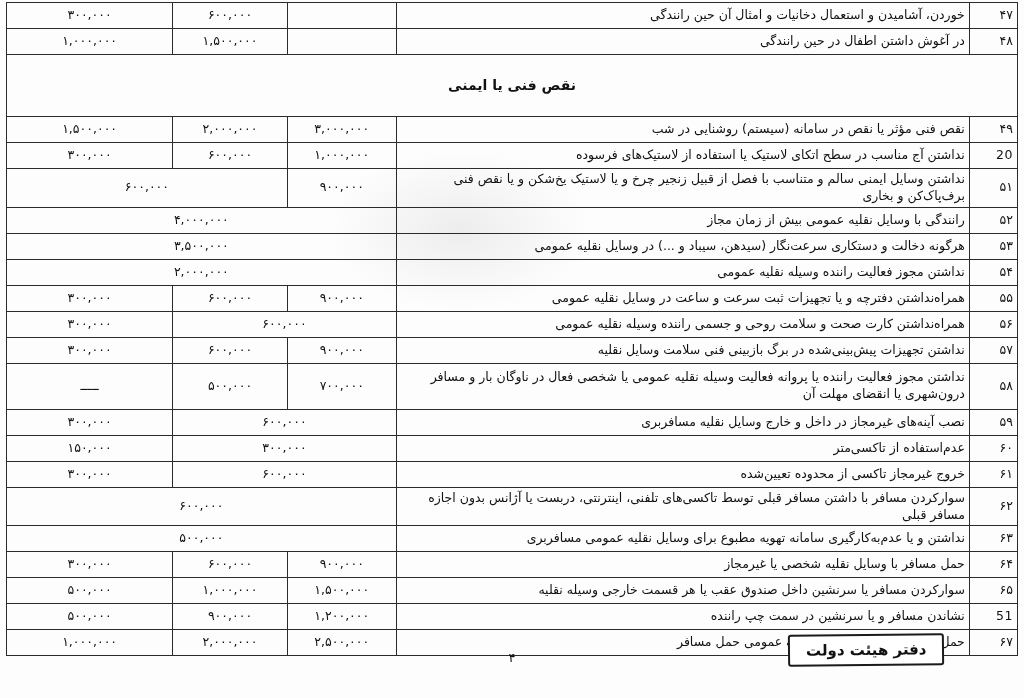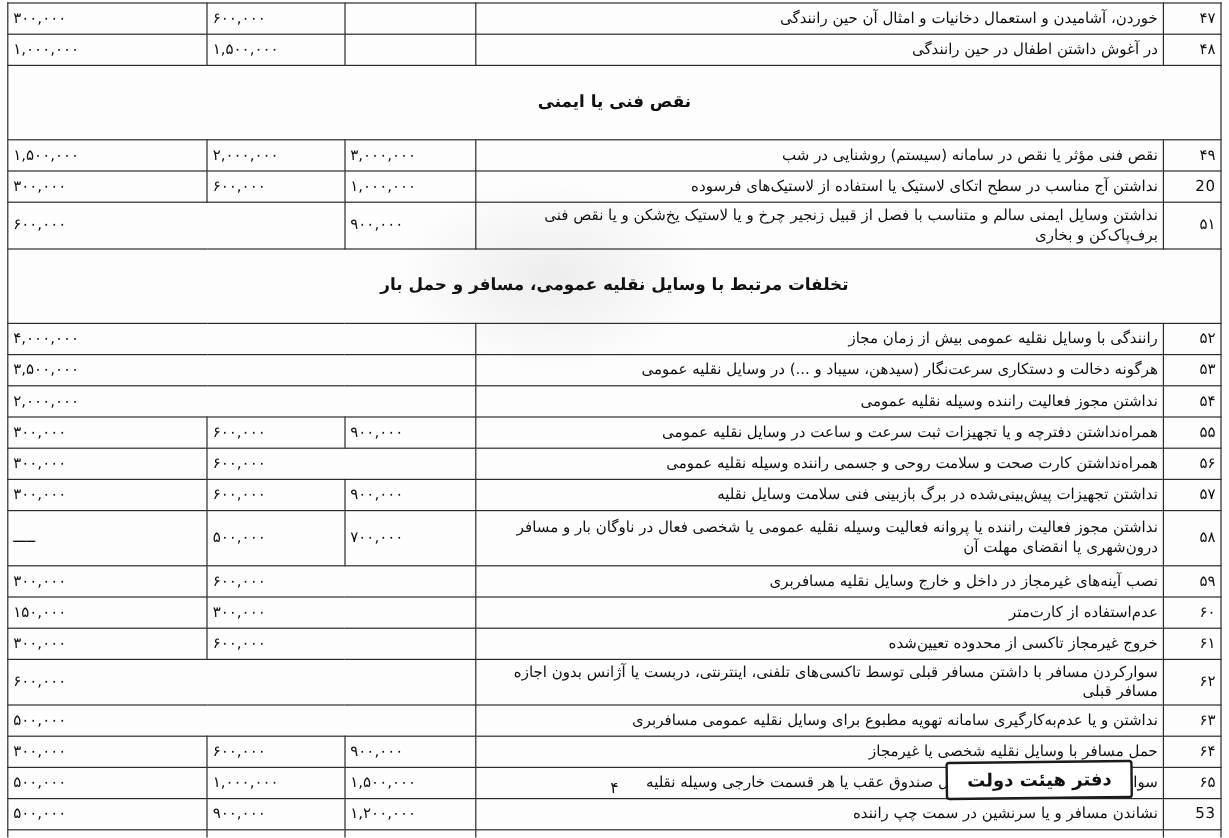--- a/index.html
+++ b/index.html
@@ -54,21 +54,21 @@
     font-size: 13px;
     letter-spacing: 0.5px;
   }
   td.desc {
     width: 500px;
     text-align: right;
     font-size: 12.5px;
     padding: 2px 8px;
   }
   td.amt {
-    text-align: left;
+    text-align: center;
     font-size: 12.5px;
     letter-spacing: 0.4px;
   }
   td.a1 { width: 145px; }
   td.a2 { width: 100px; }
   td.a3 { width: 95px; }
   tr.section td {
     text-align: center;
     font-weight: bold;
     font-size: 14px;
@@ -163,23 +163,20 @@
         <td class="amt a1">۳۰۰,۰۰۰</td>
       </tr>
 
       <tr>
         <td class="num">۵۱</td>
         <td class="desc">نداشتن وسایل ایمنی سالم و متناسب با فصل از قبیل زنجیر چرخ و یا لاستیک یخ‌شکن و یا نقص فنی برف‌پاک‌کن و بخاری</td>
         <td class="amt a3">۹۰۰,۰۰۰</td>
         <td class="amt a2" colspan="2">۶۰۰,۰۰۰</td>
       </tr>
 
-      <tr class="section">
-        <td colspan="5">تخلفات مرتبط با وسایل نقلیه عمومی، مسافر و حمل بار</td>
-      </tr>
 
       <tr>
         <td class="num">۵۲</td>
         <td class="desc">رانندگی با وسایل نقلیه عمومی بیش از زمان مجاز</td>
         <td class="amt" colspan="3">۴,۰۰۰,۰۰۰</td>
       </tr>
 
       <tr>
         <td class="num">۵۳</td>
         <td class="desc">هرگونه دخالت و دستکاری سرعت‌نگار (سیدهن، سیباد و ...) در وسایل نقلیه عمومی</td>
@@ -225,21 +222,21 @@
 
       <tr>
         <td class="num">۵۹</td>
         <td class="desc">نصب آینه‌های غیرمجاز در داخل و خارج وسایل نقلیه مسافربری</td>
         <td class="amt" colspan="2">۶۰۰,۰۰۰</td>
         <td class="amt a1">۳۰۰,۰۰۰</td>
       </tr>
 
       <tr>
         <td class="num">۶۰</td>
-        <td class="desc">عدم‌استفاده از کارت‌متر</td>
+        <td class="desc">عدم‌استفاده از تاکسی‌متر</td>
         <td class="amt" colspan="2">۳۰۰,۰۰۰</td>
         <td class="amt a1">۱۵۰,۰۰۰</td>
       </tr>
 
       <tr>
         <td class="num">۶۱</td>
         <td class="desc">خروج غیرمجاز تاکسی از محدوده تعیین‌شده</td>
         <td class="amt" colspan="2">۶۰۰,۰۰۰</td>
         <td class="amt a1">۳۰۰,۰۰۰</td>
       </tr>
@@ -266,21 +263,21 @@
 
       <tr>
         <td class="num">۶۵</td>
         <td class="desc">سوارکردن مسافر یا سرنشین داخل صندوق عقب یا هر قسمت خارجی وسیله نقلیه</td>
         <td class="amt a3">۱,۵۰۰,۰۰۰</td>
         <td class="amt a2">۱,۰۰۰,۰۰۰</td>
         <td class="amt a1">۵۰۰,۰۰۰</td>
       </tr>
 
       <tr>
-        <td class="num">53</td>
+        <td class="num">51</td>
         <td class="desc">نشاندن مسافر و یا سرنشین در سمت چپ راننده</td>
         <td class="amt a3">۱,۲۰۰,۰۰۰</td>
         <td class="amt a2">۹۰۰,۰۰۰</td>
         <td class="amt a1">۵۰۰,۰۰۰</td>
       </tr>
 
       <tr>
         <td class="num">۶۷</td>
         <td class="desc">حمل بار تجاری توسط وسایل نقلیه عمومی حمل مسافر</td>
         <td class="amt a3">۲,۵۰۰,۰۰۰</td>

